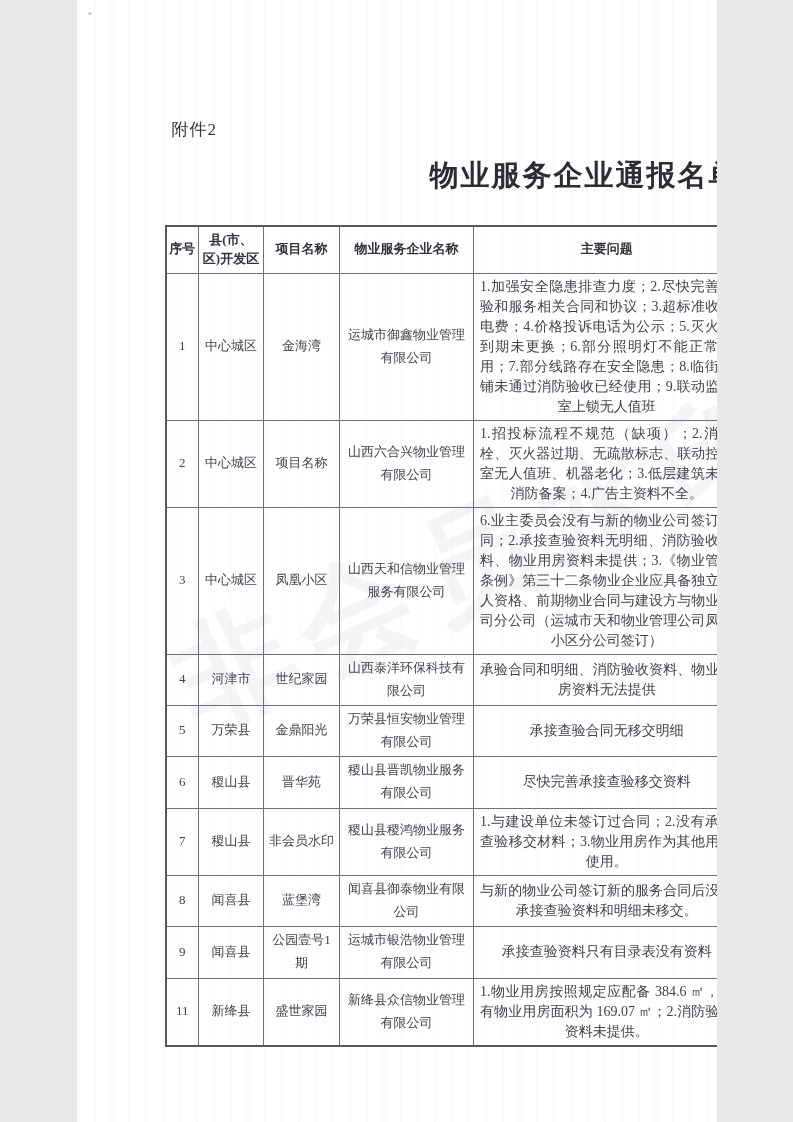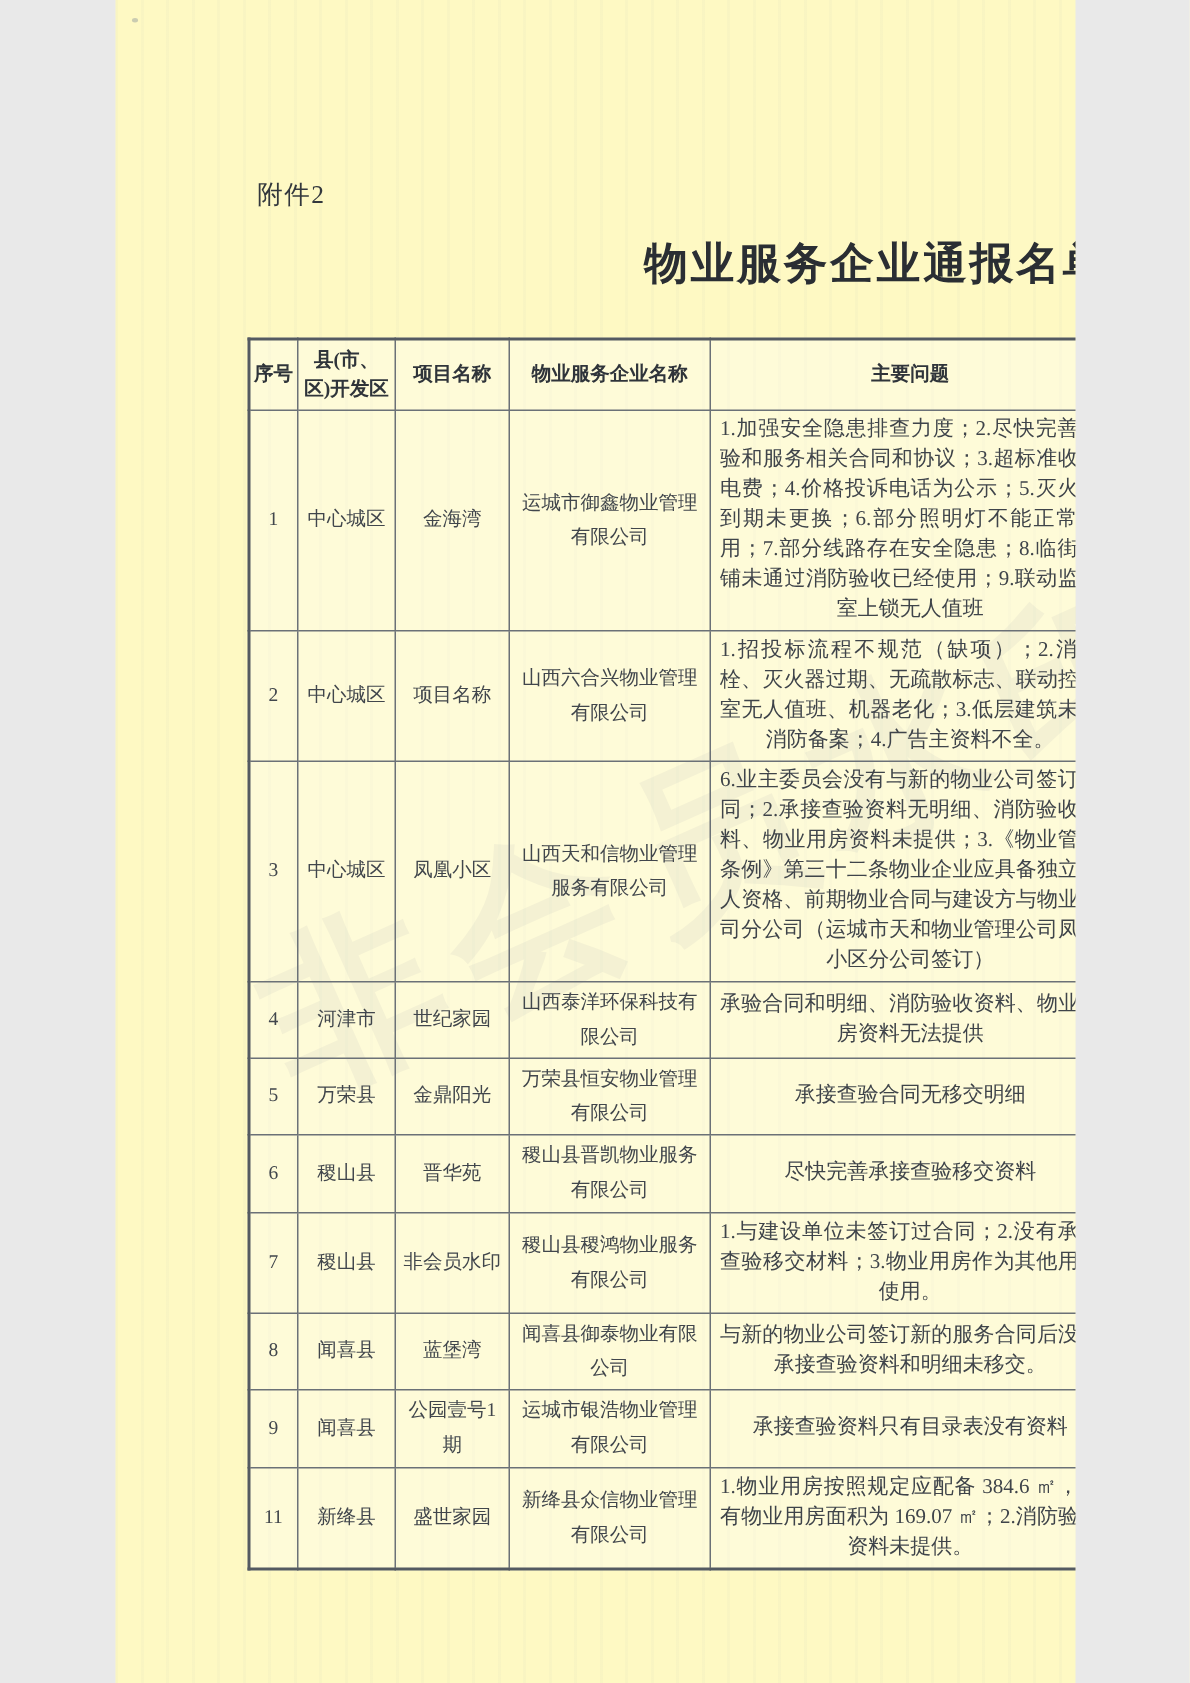--- a/index.html
+++ b/index.html
@@ -1,20 +1,20 @@
 <!DOCTYPE html>
 <html><head>
 <meta charset="utf-8">
 <style>
   html,body{margin:0;padding:0;background:#e9e9e9;}
   .page{
     position:relative;
     width:640px;height:1122px;
     margin:0 auto;
-    background:#fef9c3;
+    background:#ffffff;
     overflow:hidden;
     font-family:"Liberation Serif","DejaVu Serif",serif;
     color:#3d4248;
   }
   
   .page::before{
     content:"";
     position:absolute;inset:0;
     background:repeating-linear-gradient(90deg,
       rgba(160,172,178,0.055) 0px, rgba(160,172,178,0.055) 2px,

